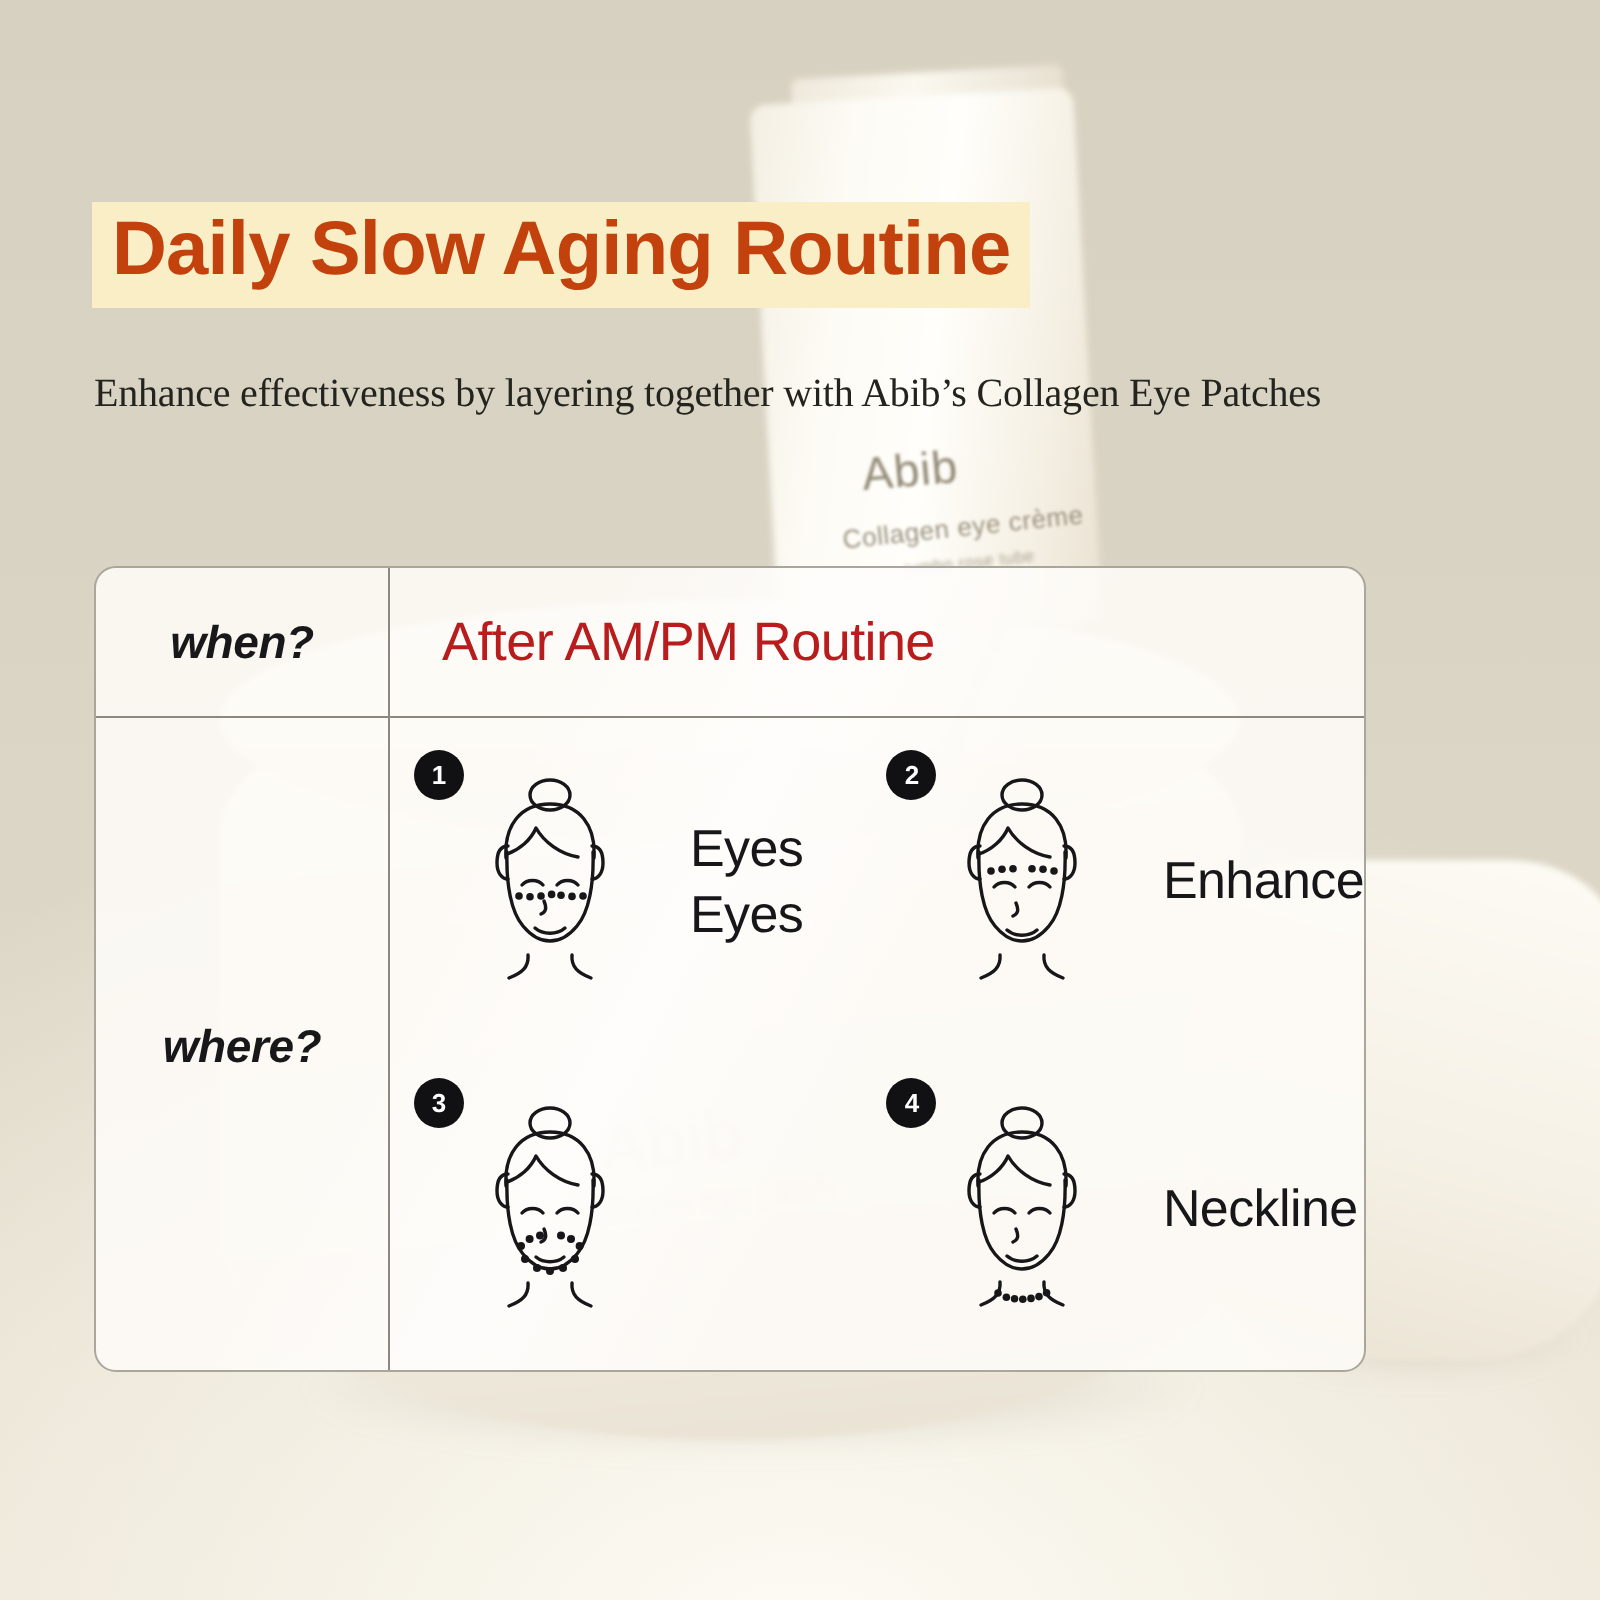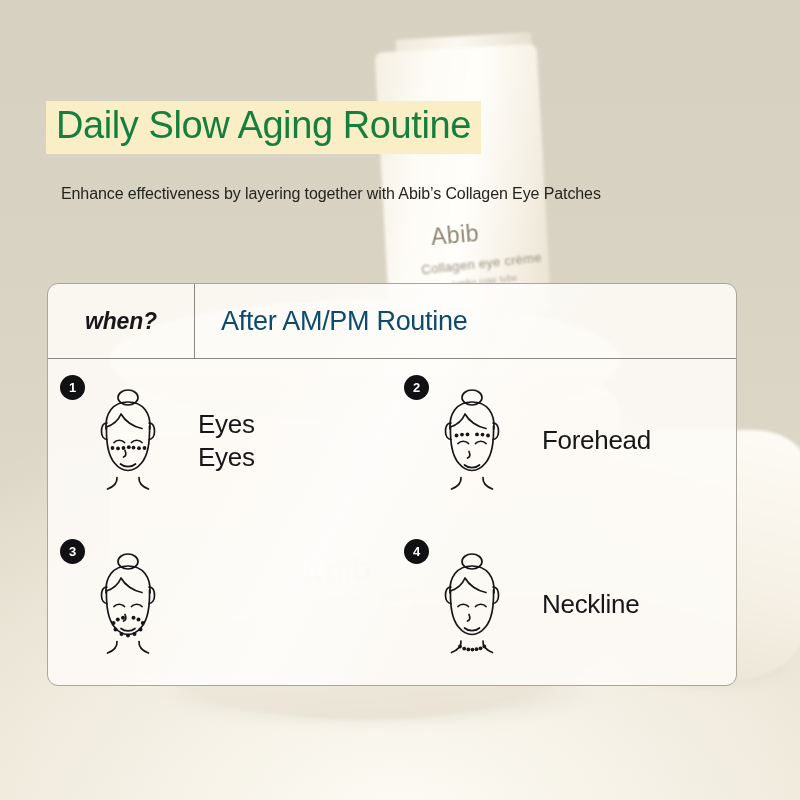--- a/index.html
+++ b/index.html
@@ -140,41 +140,42 @@
 
   
   .title-wrap { position: absolute; left: 46px; top: 101px; }
   .title-hl {
     display: inline-block;
     background: #faeec6;
     padding: 4px 10px 8px 10px;
   }
   .title-hl h1 {
     font-size: 38px;
-    font-weight: 400;
+    font-weight: 700;
     letter-spacing: -.4px;
-    color: #15803d;
+    color: #c2410c;
     line-height: 1.08;
   }
 
   .subtitle {
     position: absolute;
-    left: 61px; top: 180px;
+    left: 47px; top: 180px;
     width: 640px;
-    font-size: 16px;
+    font-size: 20px;
     line-height: 1.72;
     color: #24241f;
     letter-spacing: -.1px;
+    font-family: Liberation Serif, serif;
   }
 
   
   .table {
     position: absolute;
     left: 47px; top: 283px;
-    width: 690px; height: 403px;
+    width: 636px; height: 403px;
     background: rgba(253,251,246,.90);
     border: 1px solid #a9a69c;
     border-radius: 11px;
     overflow: hidden;
   }
   .table-sheen {
     position: absolute; inset: 0;
     background: linear-gradient(118deg, rgba(255,255,255,0) 30%, rgba(255,255,255,.55) 46%, rgba(255,255,255,0) 62%);
     pointer-events: none;
   }
@@ -193,21 +194,21 @@
     font-size: 23px;
     font-weight: 700;
     font-style: italic;
     color: #18181a;
     letter-spacing: -.2px;
   }
   .cell-body { flex: 1; display: flex; align-items: center; position: relative; }
   .when-text {
     padding-left: 26px;
     font-size: 27px;
-    color: #0c4a6e;
+    color: #b91c1c;
     letter-spacing: -.3px;
   }
 
   
   .grid {
     width: 100%; height: 100%;
     display: grid;
     grid-template-columns: 1fr 1fr;
     grid-template-rows: 1fr 1fr;
   }
@@ -278,20 +279,23 @@
     <div class="row row-when">
       <div class="cell-label">
         <span>when?</span>
       </div>
       <div class="cell-body">
         <div class="when-text">After AM/PM Routine</div>
       </div>
     </div>
 
     <div class="row row-where">
+      <div class="cell-label">
+        <span>where?</span>
+      </div>
       <div class="cell-body">
         <div class="grid">
 
           <div class="cellitem">
             <div class="badge">1</div>
             <div class="face">
               <svg viewBox="0 0 104 112" fill="none" stroke="#17171a" stroke-width="1.7" stroke-linecap="round" stroke-linejoin="round">
                 <ellipse cx="52" cy="12.5" rx="10" ry="7.5"></ellipse>
                 <path d="M30 44c-1-16 7-27 22-27s23 11 22 27"></path>
                 <path d="M30.5 42c6-2 12-7 14.5-13 4 7 12 13 21 14.5"></path>
@@ -340,21 +344,21 @@
                 <g fill="#17171a" stroke="none">
                   <circle cx="36.5" cy="50.5" r="1.9"></circle>
                     <circle cx="42" cy="49.6" r="1.9"></circle>
                   <circle cx="47.5" cy="49.4" r="1.9"></circle>
                   <circle cx="57" cy="49.4" r="1.9"></circle>
                     <circle cx="62.5" cy="49.6" r="1.9"></circle>
                   <circle cx="68" cy="50.5" r="1.9"></circle>
                 </g>
               </svg>
             </div>
-            <div class="place-label">Forehead</div>
+            <div class="place-label">Enhance</div>
           </div>
 
           <div class="cellitem">
             <div class="badge">3</div>
             <div class="face">
               <svg viewBox="0 0 104 112" fill="none" stroke="#17171a" stroke-width="1.7" stroke-linecap="round" stroke-linejoin="round">
                 <ellipse cx="52" cy="12.5" rx="10" ry="7.5"></ellipse>
                 <path d="M30 44c-1-16 7-27 22-27s23 11 22 27"></path>
                 <path d="M30.5 42c6-2 12-7 14.5-13 4 7 12 13 21 14.5"></path>
                 <path d="M31 38c-3.5 0-5.5 3-5.5 8.5 0 5 2.5 8 5.5 8"></path>

